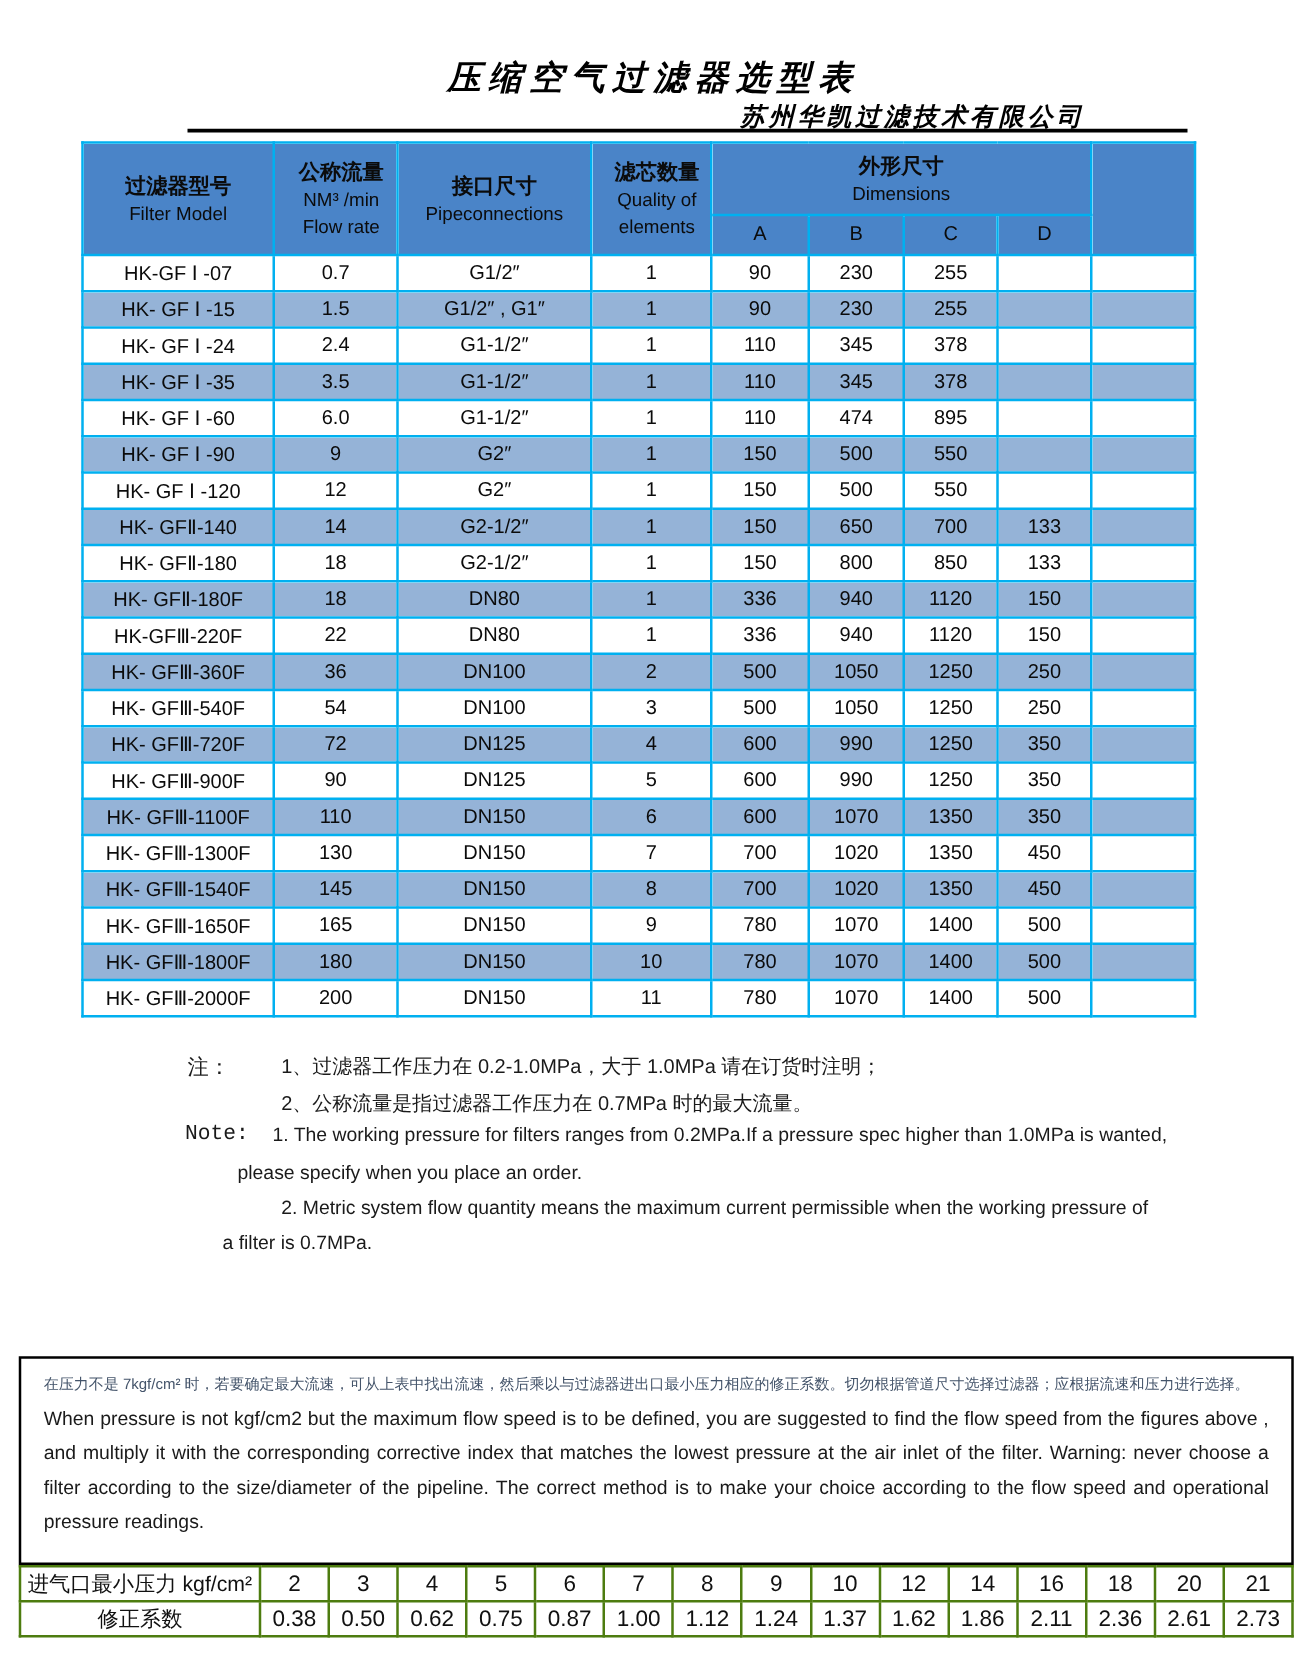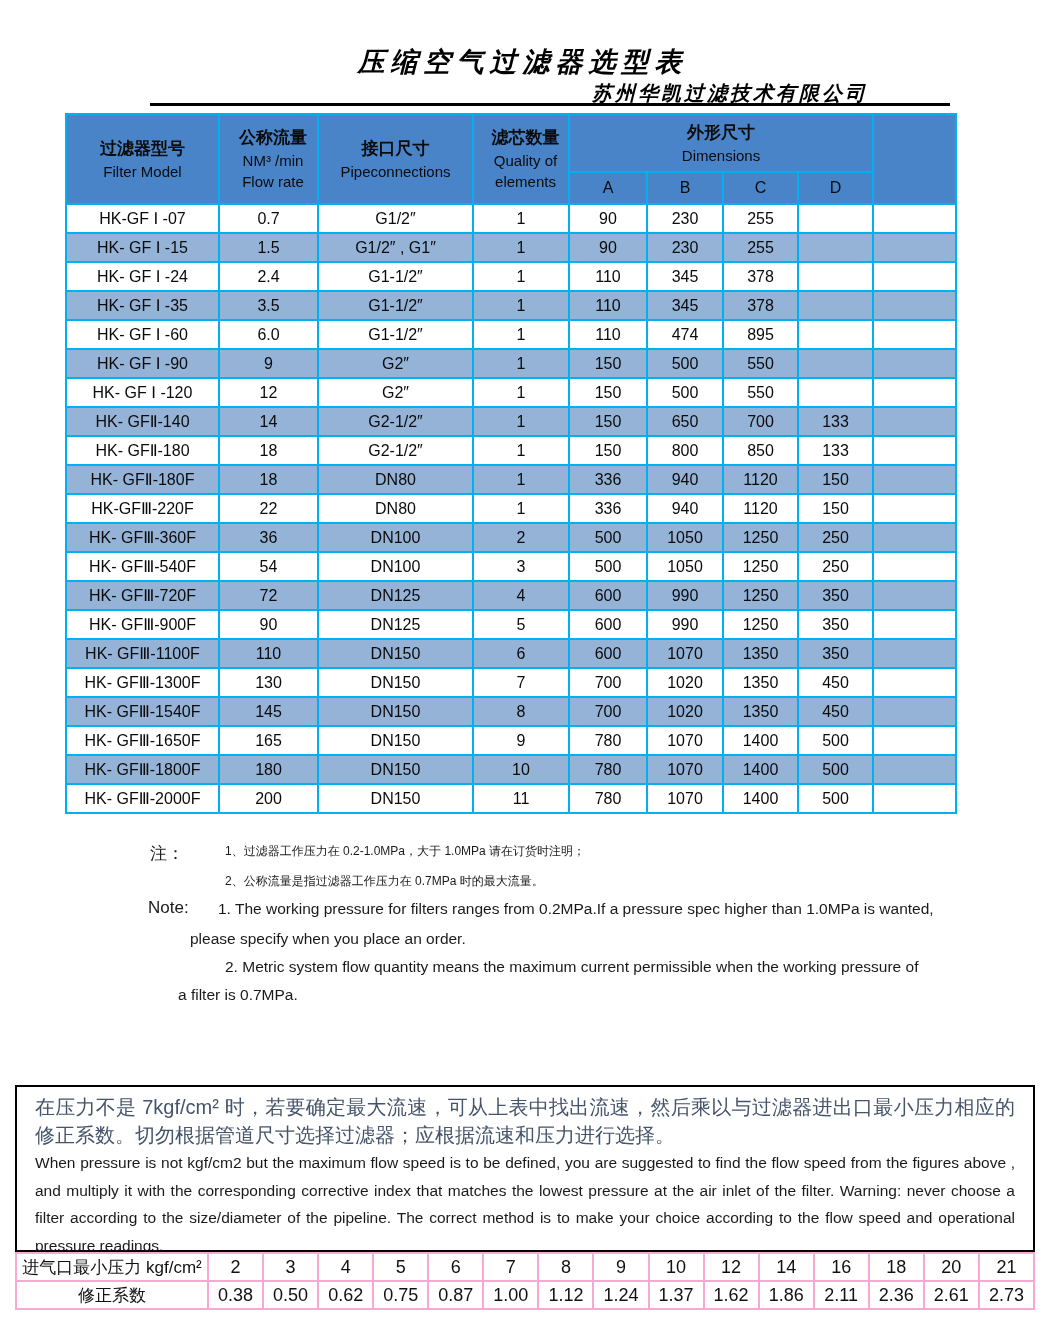--- a/index.html
+++ b/index.html
@@ -70,57 +70,57 @@
   .hcn { display: block; font-size: 17px; font-weight: bold; line-height: 24px; }
   .hen { display: block; font-size: 15px; line-height: 21px; }
   th.left-head { text-align: left; padding-left: 9px; }
   table.main tbody td { height: 29px; font-size: 16px; color: #0b0b0b; }
   table.main tbody tr:nth-child(even) td { background: #95b3d7; }
   table.main tbody tr:nth-child(odd) td { background: #ffffff; }
 
   
   .notes { position: absolute; left: 0; top: 835px; width: 1045px; height: 190px; }
   .notes .ln { position: absolute; white-space: nowrap; }
-  .cn-note { font-size: 12px; color: #1a1a1a; }
+  .cn-note { font-size: 16px; color: #1a1a1a; }
   .en-note { font-size: 15.5px; color: #1a1a1a; }
   .note-label { font-size: 17px; color: #1a1a1a; }
 
   
   .corr-heading { position: absolute; left: 150px; top: 1034px; white-space: nowrap; }
   .corr-heading .cn { font-size: 30px; font-weight: bold; color: #111; letter-spacing: 1px; }
   .corr-heading .en { font-size: 17px; color: #222; margin-left: 8px; }
 
   .corr-box {
     position: absolute;
     left: 15px; top: 1085px;
     width: 1020px; height: 167px;
     border: 2px solid #000;
     padding: 7px 18px 0 18px;
   }
   .corr-box p.cn {
-    font-size: 20px;
+    font-size: 12px;
     line-height: 27.5px;
     color: #44546a;
     text-align: justify;
   }
   .corr-box p.en {
     font-size: 15.5px;
     line-height: 27.5px;
     color: #1a1a1a;
     text-align: justify;
   }
 
   .corr-table-wrap { position: absolute; left: 15px; top: 1252px; }
   table.corr {
     border-collapse: collapse;
     table-layout: fixed;
     width: 1020px;
   }
   table.corr th, table.corr td {
-    border: 2px solid #f9a8d4;
+    border: 2px solid #4d7c0f;
     height: 28px;
     text-align: center;
     vertical-align: middle;
     white-space: nowrap;
   }
   table.corr th { font-weight: normal; font-size: 17px; color: #111; }
   table.corr td { font-size: 18px; color: #111; }
 </style>
 </head>
 <body>
@@ -410,21 +410,21 @@
             <td></td>
           </tr>
         </tbody>
     </table>
   </div>
 
   <div class="notes">
     <div class="ln note-label" style="left:150px; top:7px;">注：</div>
     <div class="ln cn-note" style="left:225px; top:8px;">1、过滤器工作压力在 0.2-1.0MPa，大于 1.0MPa 请在订货时注明；</div>
     <div class="ln cn-note" style="left:225px; top:38px;">2、公称流量是指过滤器工作压力在 0.7MPa 时的最大流量。</div>
-    <div class="ln note-label" style="left:148px; top:63px;">Note:</div>
+    <div class="ln note-label" style="left:148px; top:63px;font-family:Liberation Mono, monospace;">Note:</div>
     <div class="ln en-note" style="left:218px; top:65px;">1. The working pressure for filters ranges from 0.2MPa.If a pressure spec higher than 1.0MPa is wanted,</div>
     <div class="ln en-note" style="left:190px; top:95px;">please specify when you place an order.</div>
     <div class="ln en-note" style="left:225px; top:123px;">2. Metric system flow quantity means the maximum current permissible when the working pressure of</div>
     <div class="ln en-note" style="left:178px; top:151px;">a filter is 0.7MPa.</div>
   </div>
 
 
   <div class="corr-box">
     <p class="cn">在压力不是 7kgf/cm² 时，若要确定最大流速，可从上表中找出流速，然后乘以与过滤器进出口最小压力相应的修正系数。切勿根据管道尺寸选择过滤器；应根据流速和压力进行选择。</p>
     <p class="en">When pressure is not kgf/cm2 but the maximum flow speed is to be defined, you are suggested to find the flow speed from the figures above , and multiply it with the corresponding corrective index that matches the lowest pressure at the air inlet of the filter. Warning: never choose a filter according to the size/diameter of the pipeline. The correct method is to make your choice according to the flow speed and operational pressure readings.</p>

